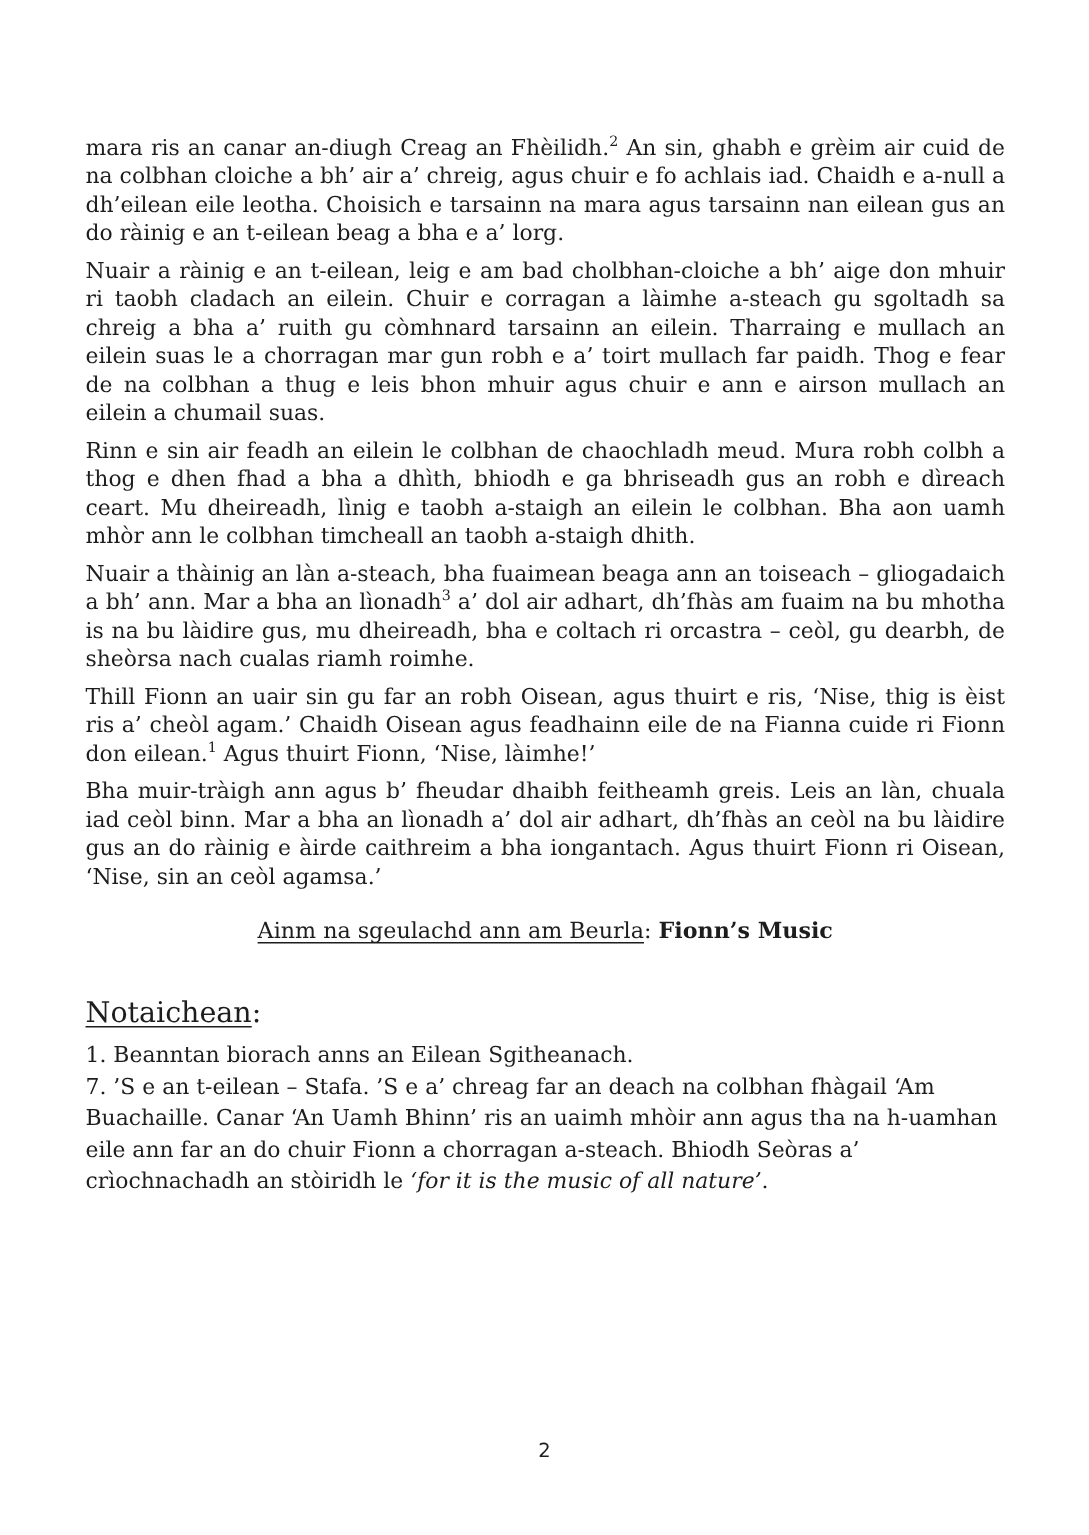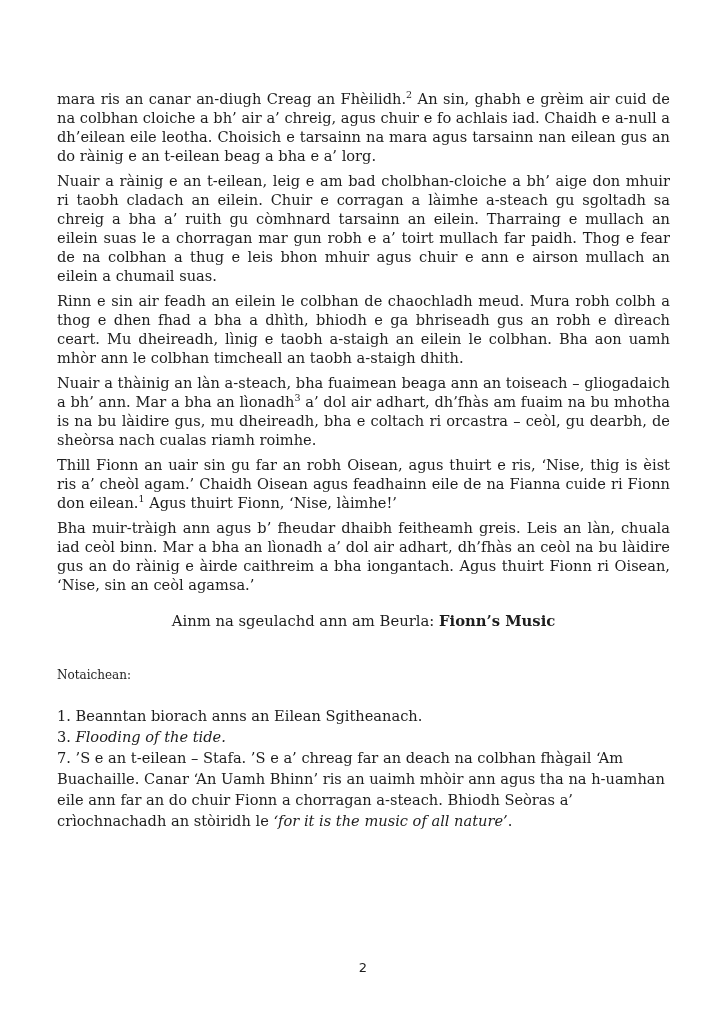--- a/index.html
+++ b/index.html
@@ -23,39 +23,39 @@
     font-size: 14.6px;
     line-height: 19px;
   }
   .story-para { text-align: justify; }
   .sup {
     vertical-align: super;
     font-size: 9.5px;
     line-height: 0;
   }
   .it { font-style: italic; }
-  .u { text-underline-offset: 2.5px; text-align: right; }
+  .u { text-decoration: underline; text-underline-offset: 2.5px; text-align: right; }
   .title-line {
     margin: 17px 0 0 0;
     text-align: center;
     font-size: 14.8px;
     line-height: 19px;
   }
   .title-line .bold { font-weight: bold; }
   .notes-label {
     margin: 36px 0 0 0;
-    font-size: 12px;
+    font-size: 19px;
     line-height: 19px;
   }
   .notes-intro {
     margin: 10px 0 0 0;
     font-size: 14.6px;
     line-height: 19px;
   }
-  .notes-list { margin-top: 20px; }
+  .notes-list { margin-top: 8px; }
   .note-item {
     margin: 0;
     font-size: 14.6px;
     line-height: 21px;
   }
   .page-number {
     position: absolute;
     left: 0;
     top: 960px;
     width: 726px;
@@ -79,19 +79,18 @@
       <p class="para story-para"><span>Bha muir-tràigh ann agus b’ fheudar dhaibh feitheamh greis. Leis an làn, chuala iad ceòl binn. Mar a bha an lìonadh a’ dol air adhart, dh’fhàs an ceòl na bu làidire gus an do ràinig e àirde caithreim a bha iongantach. Agus thuirt Fionn ri Oisean, ‘Nise, sin an ceòl agamsa.’</span></p>
     </div>
 
   <div class="title-line"><span class="u">Ainm na sgeulachd ann am Beurla</span><span>: </span><span class="bold">Fionn’s Music</span></div>
 
   <div class="notes-label"><span class="u">Notaichean</span><span>:</span></div>
 
 
   <div id="notes-list" class="notes-list">
       <p class="note-item"><span>1. Beanntan biorach anns an Eilean Sgitheanach.</span></p>
-      <p class="note-item"><span>3. </span><span class="it">Flooding of the tide.</span></p>
       <p class="note-item"><span>7. ’S e an t-eilean – Stafa. ’S e a’ chreag far an deach na colbhan fhàgail ‘Am Buachaille. Canar ‘An Uamh Bhinn’ ris an uaimh mhòir ann agus tha na h-uamhan eile ann far an do chuir Fionn a chorragan a-steach. Bhiodh Seòras a’ crìochnachadh an stòiridh le </span><span class="it">‘for it is the music of all nature’</span><span>.</span></p>
     </div>
 
 </div>
 
 <div class="page-number">2</div>
 
 </body></html>

